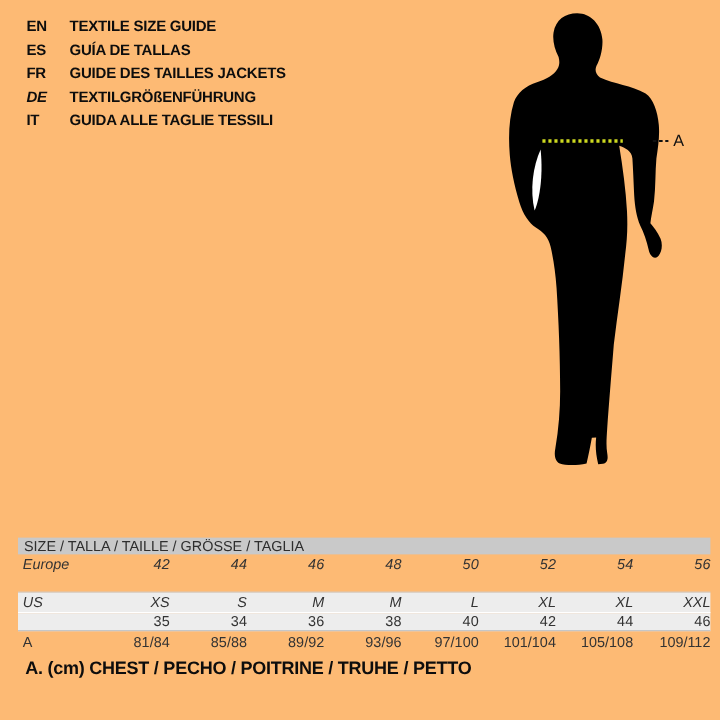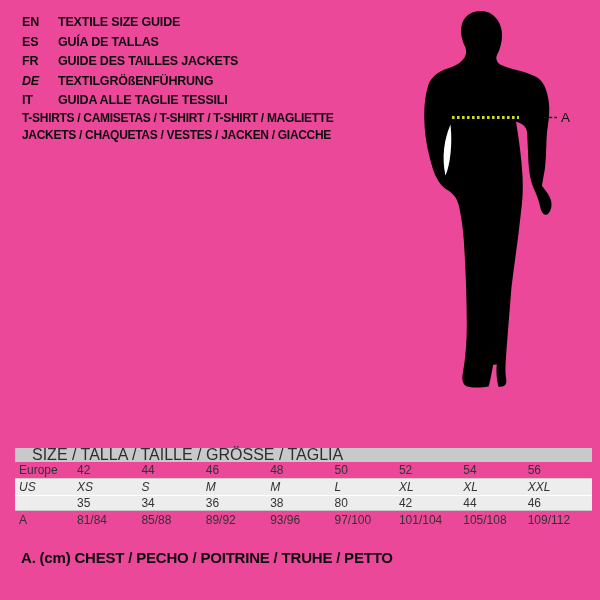--- a/index.html
+++ b/index.html
@@ -1,41 +1,41 @@
 <!DOCTYPE html>
 <html><head>
 <meta charset="utf-8">
 <style>
   html,body{margin:0;padding:0;background:#fff;}
   .canvas{
-    position:relative;width:600px;height:600px;background:#ec4899;overflow:hidden;
+    position:relative;width:600px;height:600px;background:#fdba74;overflow:hidden;
     font-family:"Liberation Sans",sans-serif;color:#111;
   }
   
   .lang-block{position:absolute;top:13px;left:22px;}
   .lang-row{display:flex;height:19.5px;line-height:19.5px;
     font-weight:700;font-size:12.5px;letter-spacing:-0.2px;color:#0d0d0d;}
   .lang-code{width:36px;}
   
   .categories{position:absolute;top:110px;left:22px;}
   .category-line{height:16.5px;line-height:16.5px;font-weight:700;font-size:12px;
     letter-spacing:-0.3px;color:#0d0d0d;white-space:nowrap;}
   
   .figure-wrap{position:absolute;left:405px;top:5px;width:175px;height:400px;}
   
   .section-title{position:absolute;top:420px;left:22px;font-weight:700;font-size:12.5px;
     letter-spacing:-0.2px;color:#0d0d0d;}
   
   .size-table{position:absolute;top:448px;left:15px;width:577px;}
-  .table-header{height:14px;line-height:14px;font-size:16px;color:#2e2e2e;
-    padding-left:17px;box-sizing:border-box;}
+  .table-header{height:14px;line-height:14px;font-size:12px;color:#2e2e2e;
+    padding-left:5px;box-sizing:border-box;}
   .t-row{display:flex;box-sizing:border-box;font-size:12px;color:#333;}
   .t-row .t-label{width:62px;padding-left:4px;box-sizing:border-box;text-align:left;}
-  .t-row .t-cell{flex:1;text-align:left;}
-  .t-rows .t-row:nth-child(1){height:17px;line-height:17px;border-bottom:1px solid #cecece;}
+  .t-row .t-cell{flex:1;text-align:right;}
+  .t-rows .t-row:nth-child(1){height:32px;line-height:17px;border-bottom:1px solid #cecece;font-style:italic;}
   .t-rows .t-row:nth-child(2){height:17px;line-height:16px;border-bottom:1px solid #ffffff;}
   .t-rows .t-row:nth-child(3){height:15px;line-height:14px;border-bottom:1px solid #c6c6c6;}
   .t-rows .t-row:nth-child(4){height:18px;line-height:18px;}
   
   .footer-note{position:absolute;top:549px;left:21px;font-weight:700;font-size:15px;
     letter-spacing:-0.2px;color:#0d0d0d;}
 </style>
 </head>
 <body>
 
@@ -57,24 +57,20 @@
       <div class="lang-row">
         <div class="lang-code" style="display: inline-block; font-style: italic;">DE</div>
         <div class="lang-text">TEXTILGRÖßENFÜHRUNG</div>
       </div>
       <div class="lang-row">
         <div class="lang-code" style="display: inline-block;">IT</div>
         <div class="lang-text">GUIDA ALLE TAGLIE TESSILI</div>
       </div>
     </div>
 
-  <div class="categories">
-      <div class="category-line">T-SHIRTS / CAMISETAS / T-SHIRT / T-SHIRT / MAGLIETTE</div>
-      <div class="category-line">JACKETS / CHAQUETAS / VESTES / JACKEN / GIACCHE</div>
-    </div>
 
   <div class="figure-wrap">
     <svg width="175" height="400" viewBox="405 5 175 400">
       <path fill="#000000" d="
         M 481 11
         C 492 11 501 20 502 33
         C 502.5 41 500 50 497 55
         C 495.5 58.5 496.5 62 500 64.5
         C 512 70 526 71 538 78
         C 544.5 82.5 548 93 549 104
@@ -147,21 +143,21 @@
           <div class="t-cell">XL</div>
           <div class="t-cell">XL</div>
           <div class="t-cell">XXL</div>
         </div>
         <div class="t-row" style="background: rgb(237, 237, 237);">
           <div class="t-label"></div>
           <div class="t-cell">35</div>
           <div class="t-cell">34</div>
           <div class="t-cell">36</div>
           <div class="t-cell">38</div>
-          <div class="t-cell">80</div>
+          <div class="t-cell">40</div>
           <div class="t-cell">42</div>
           <div class="t-cell">44</div>
           <div class="t-cell">46</div>
         </div>
         <div class="t-row">
           <div class="t-label">A</div>
           <div class="t-cell">81/84</div>
           <div class="t-cell">85/88</div>
           <div class="t-cell">89/92</div>
           <div class="t-cell">93/96</div>

